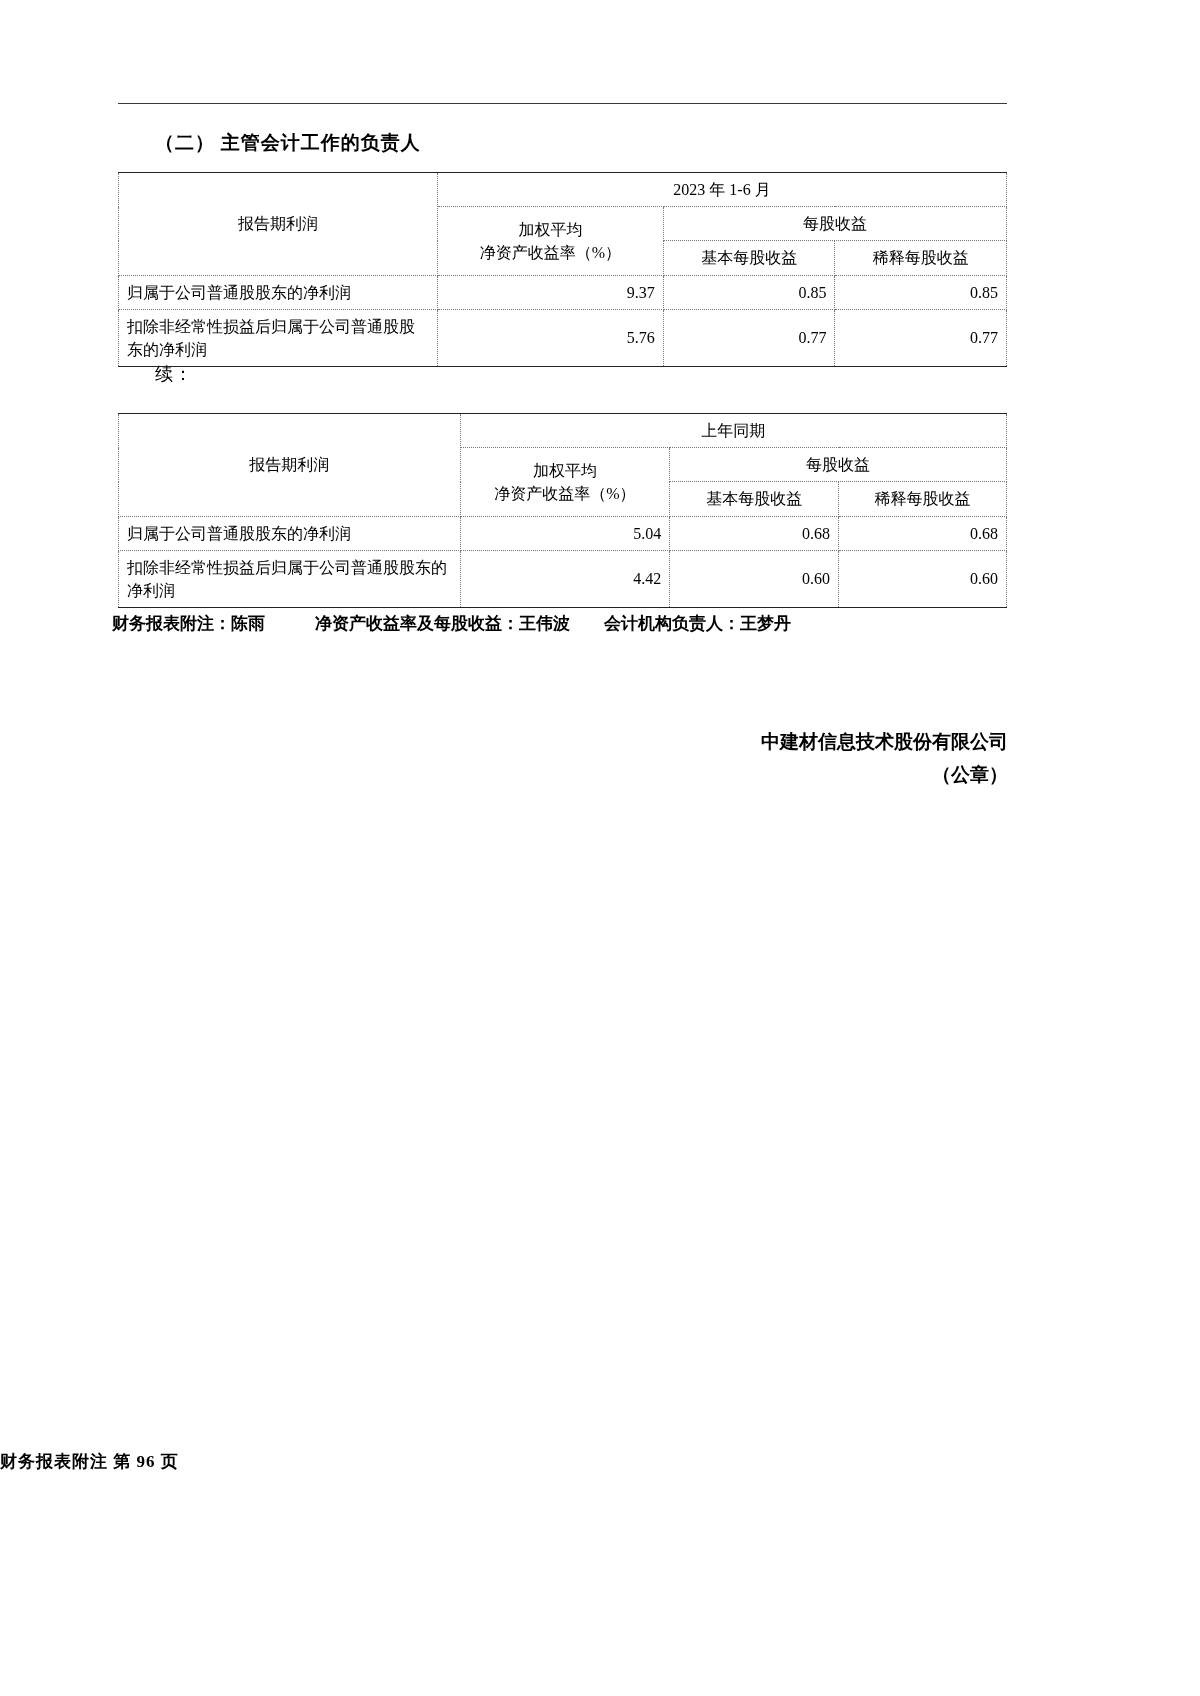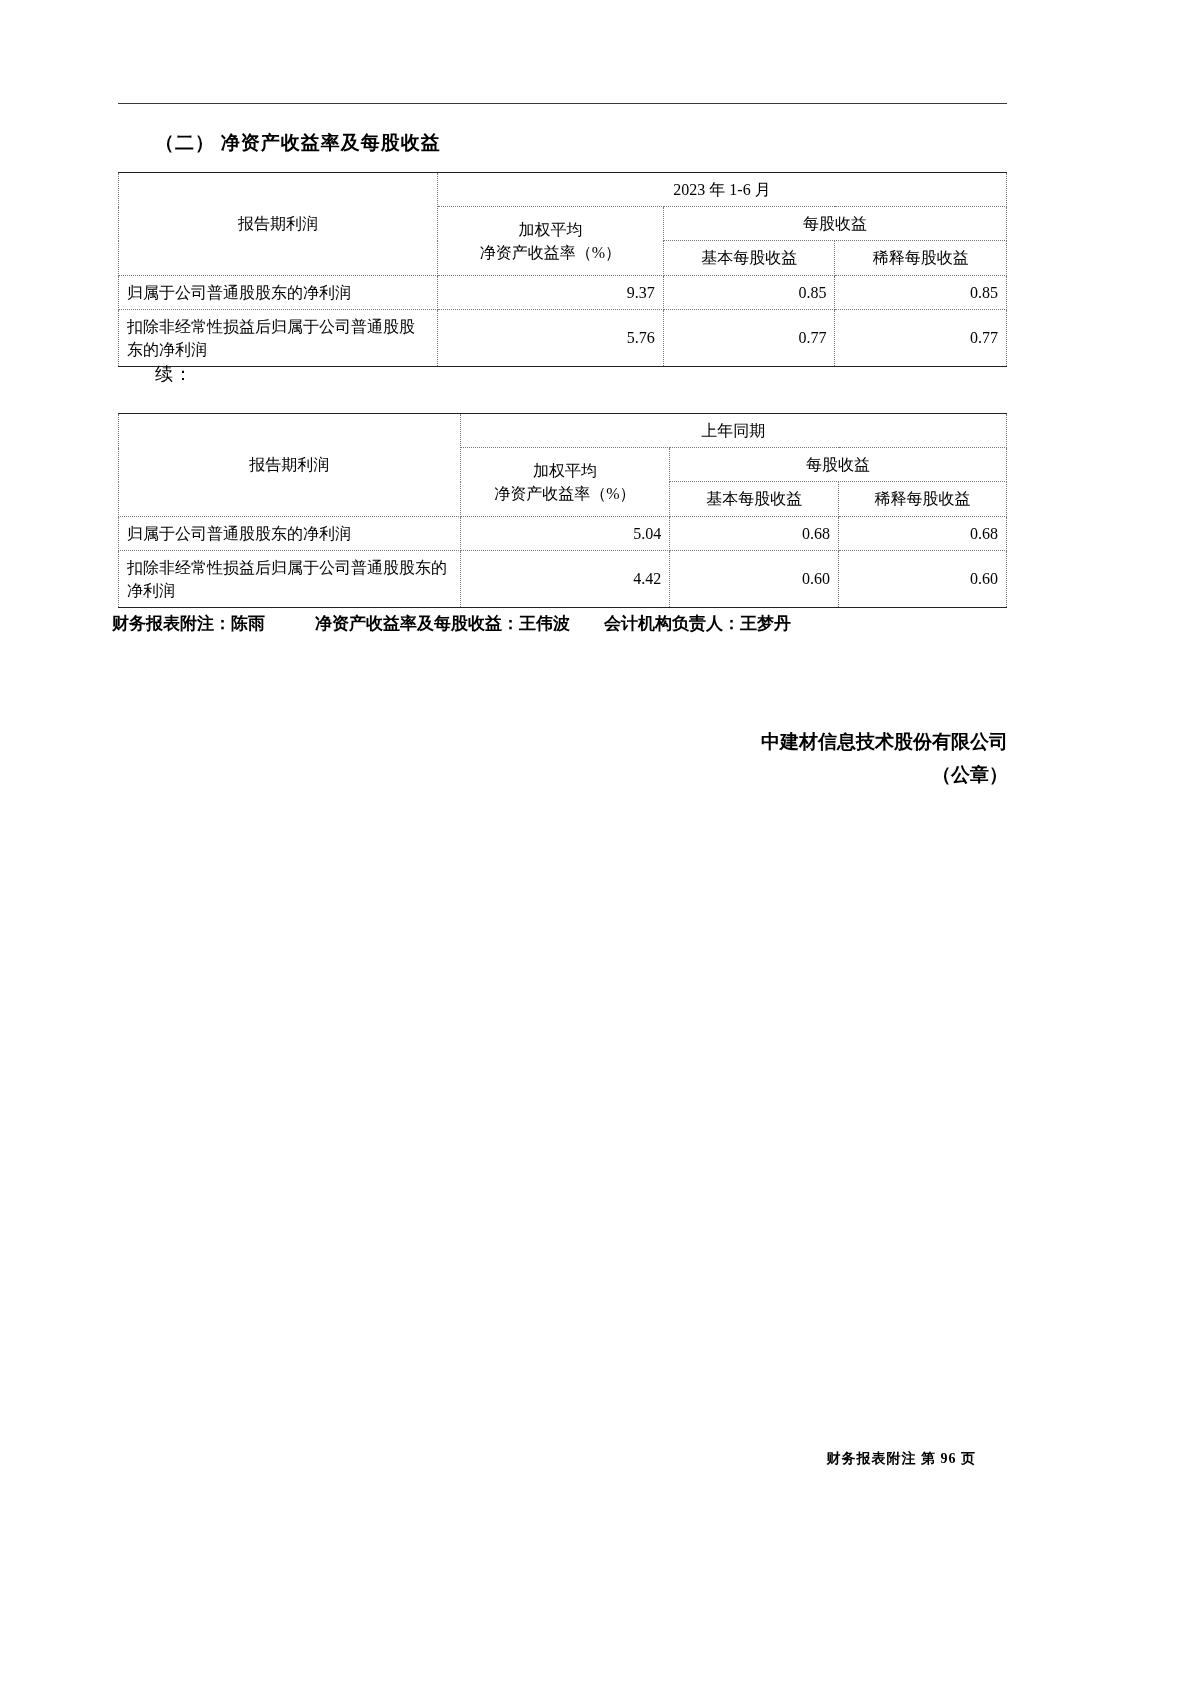--- a/index.html
+++ b/index.html
@@ -86,34 +86,34 @@
     text-align: right;
     font-size: 19px;
     font-weight: bold;
     line-height: 1.75;
   }
   .footer {
     position: absolute;
     left: 0;
     top: 1450px;
     width: 976px;
-    text-align: right;
-    font-size: 14px;
+    text-align: left;
+    font-size: 17px;
     font-weight: bold;
     letter-spacing: 1px;
   }
 </style>
 </head>
 <body>
 
 <div class="page">
 
   <div class="top-rule"></div>
 
-  <div class="section-title">（二） 净资产收益率及每股收益</div>
+  <div class="section-title">（二） 主管会计工作的负责人</div>
 
   <table class="fin tbl1">
     <tbody>
         <tr class="first-row">
       <td rowspan="3" class="c-center" style="width:330px;">报告期利润</td>
       <td colspan="3" class="c-center">2023 年 1-6 月</td>
     </tr>
     <tr>
       <td rowspan="2" class="c-center" style="width:225px;">
         <span>加权平均</span><br>

